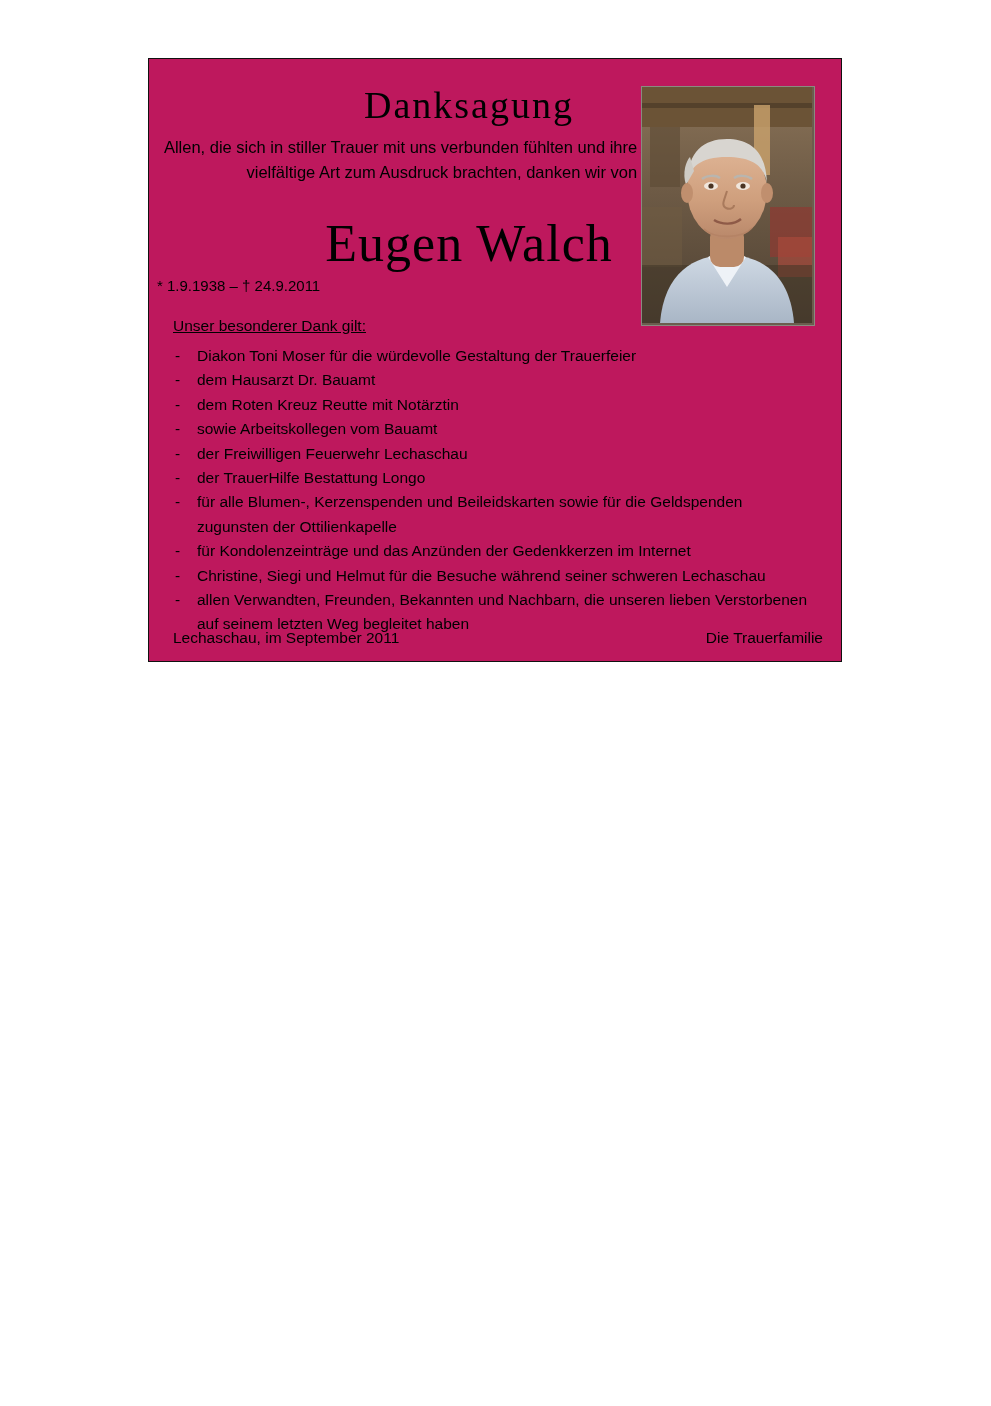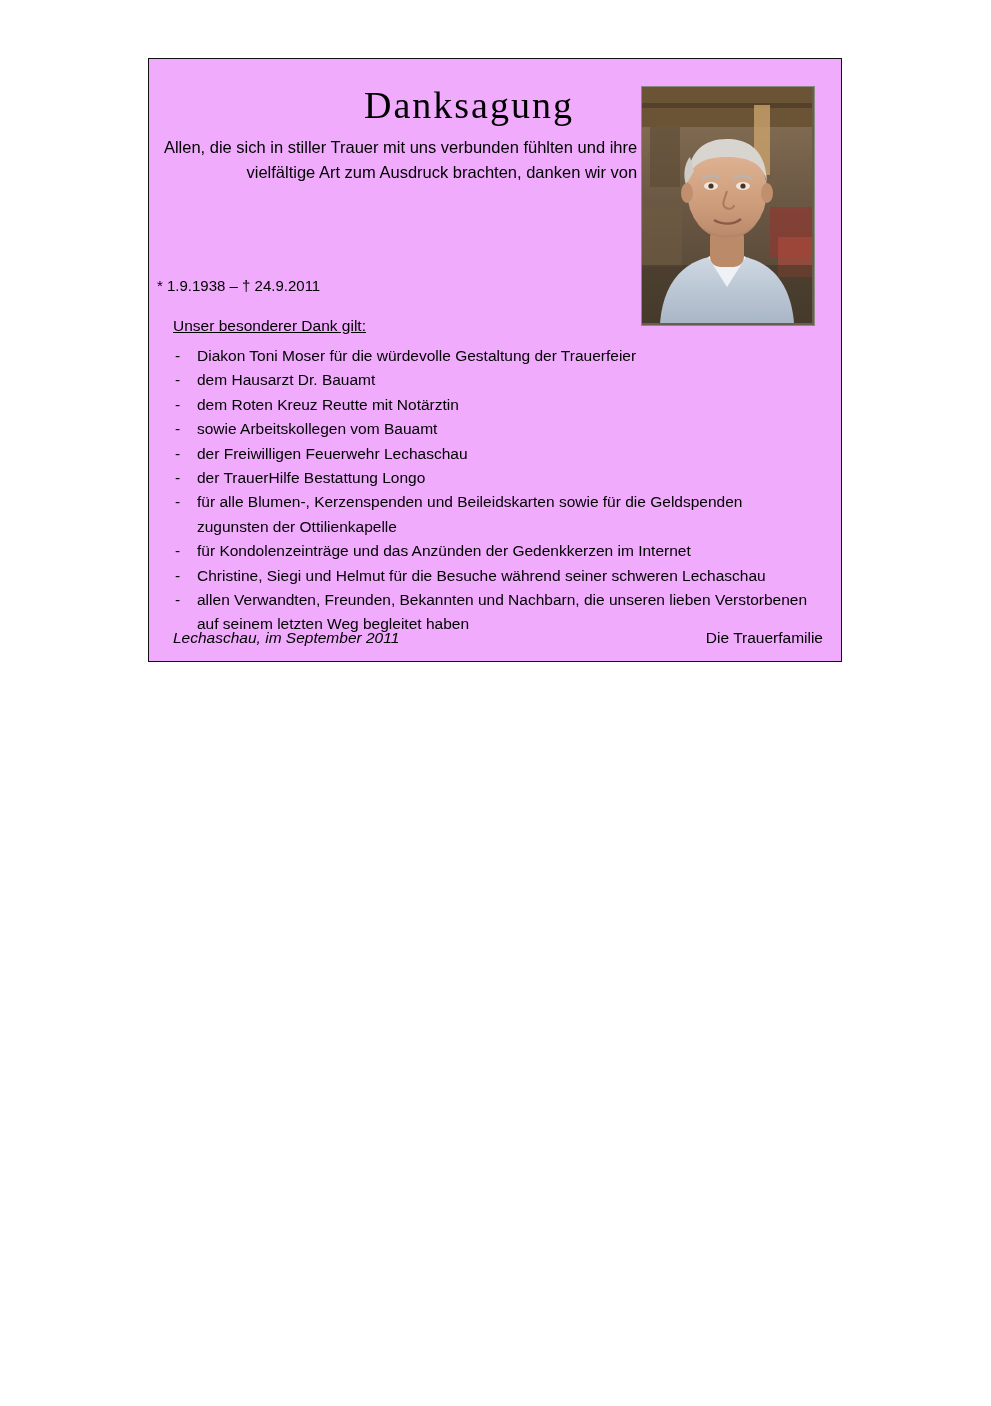--- a/index.html
+++ b/index.html
@@ -22,21 +22,21 @@
     height: 1406px;
     background: #ffffff;
   }
   .card {
     position: absolute;
     left: 148px;
     top: 58px;
     width: 694px;
     height: 604px;
     border: 1px solid #111111;
-    background: #f0abfc;
+    background: #be185d;
     box-sizing: border-box;
   }
   .card-inner {
     position: relative;
     width: 100%;
     height: 100%;
   }
 
   
   .danksagung {
@@ -133,21 +133,20 @@
     left: 2px;
     top: 0;
   }
 
   .footer-left {
     position: absolute;
     left: 24px;
     top: 570px;
     font-size: 15.5px;
     font-family: "Liberation Sans", sans-serif;
-    font-style: italic;
   }
   .footer-right {
     position: absolute;
     right: 18px;
     top: 570px;
     font-size: 15.5px;
     font-family: "Liberation Sans", sans-serif;
   }
 </style>
 </head>
@@ -155,20 +154,21 @@
 
 <div class="page">
 
   <div class="card">
     <div class="card-inner">
 
       <div class="danksagung">Danksagung</div>
 
       <div class="intro">Allen, die sich in stiller Trauer mit uns verbunden fühlten und ihre Anteilnahme auf so vielfältige Art zum Ausdruck brachten, danken wir von Herzen.</div>
 
+      <div class="deceased-name">Eugen Walch</div>
 
       <div class="dates">* 1.9.1938 – † 24.9.2011</div>
 
       <div class="photo">
         <svg width="170" height="236" viewBox="0 0 170 236">
           <defs>
             <linearGradient id="bgwall" x1="0" y1="0" x2="0" y2="1">
               <stop offset="0%" stop-color="#8a7358"></stop>
               <stop offset="45%" stop-color="#6d5a45"></stop>
               <stop offset="100%" stop-color="#4e4133"></stop>

